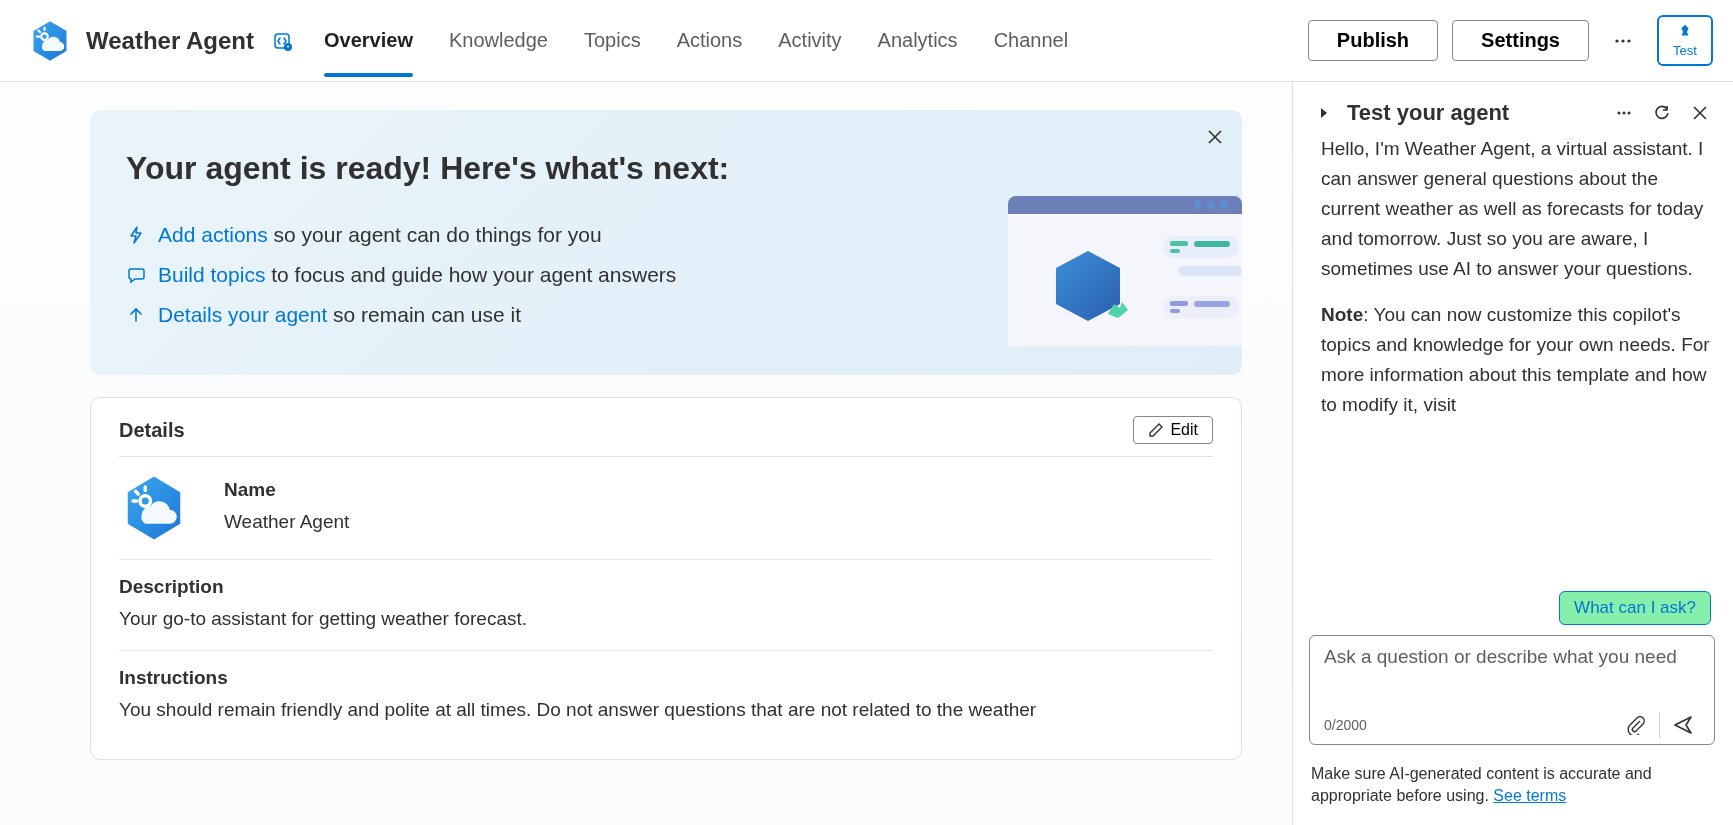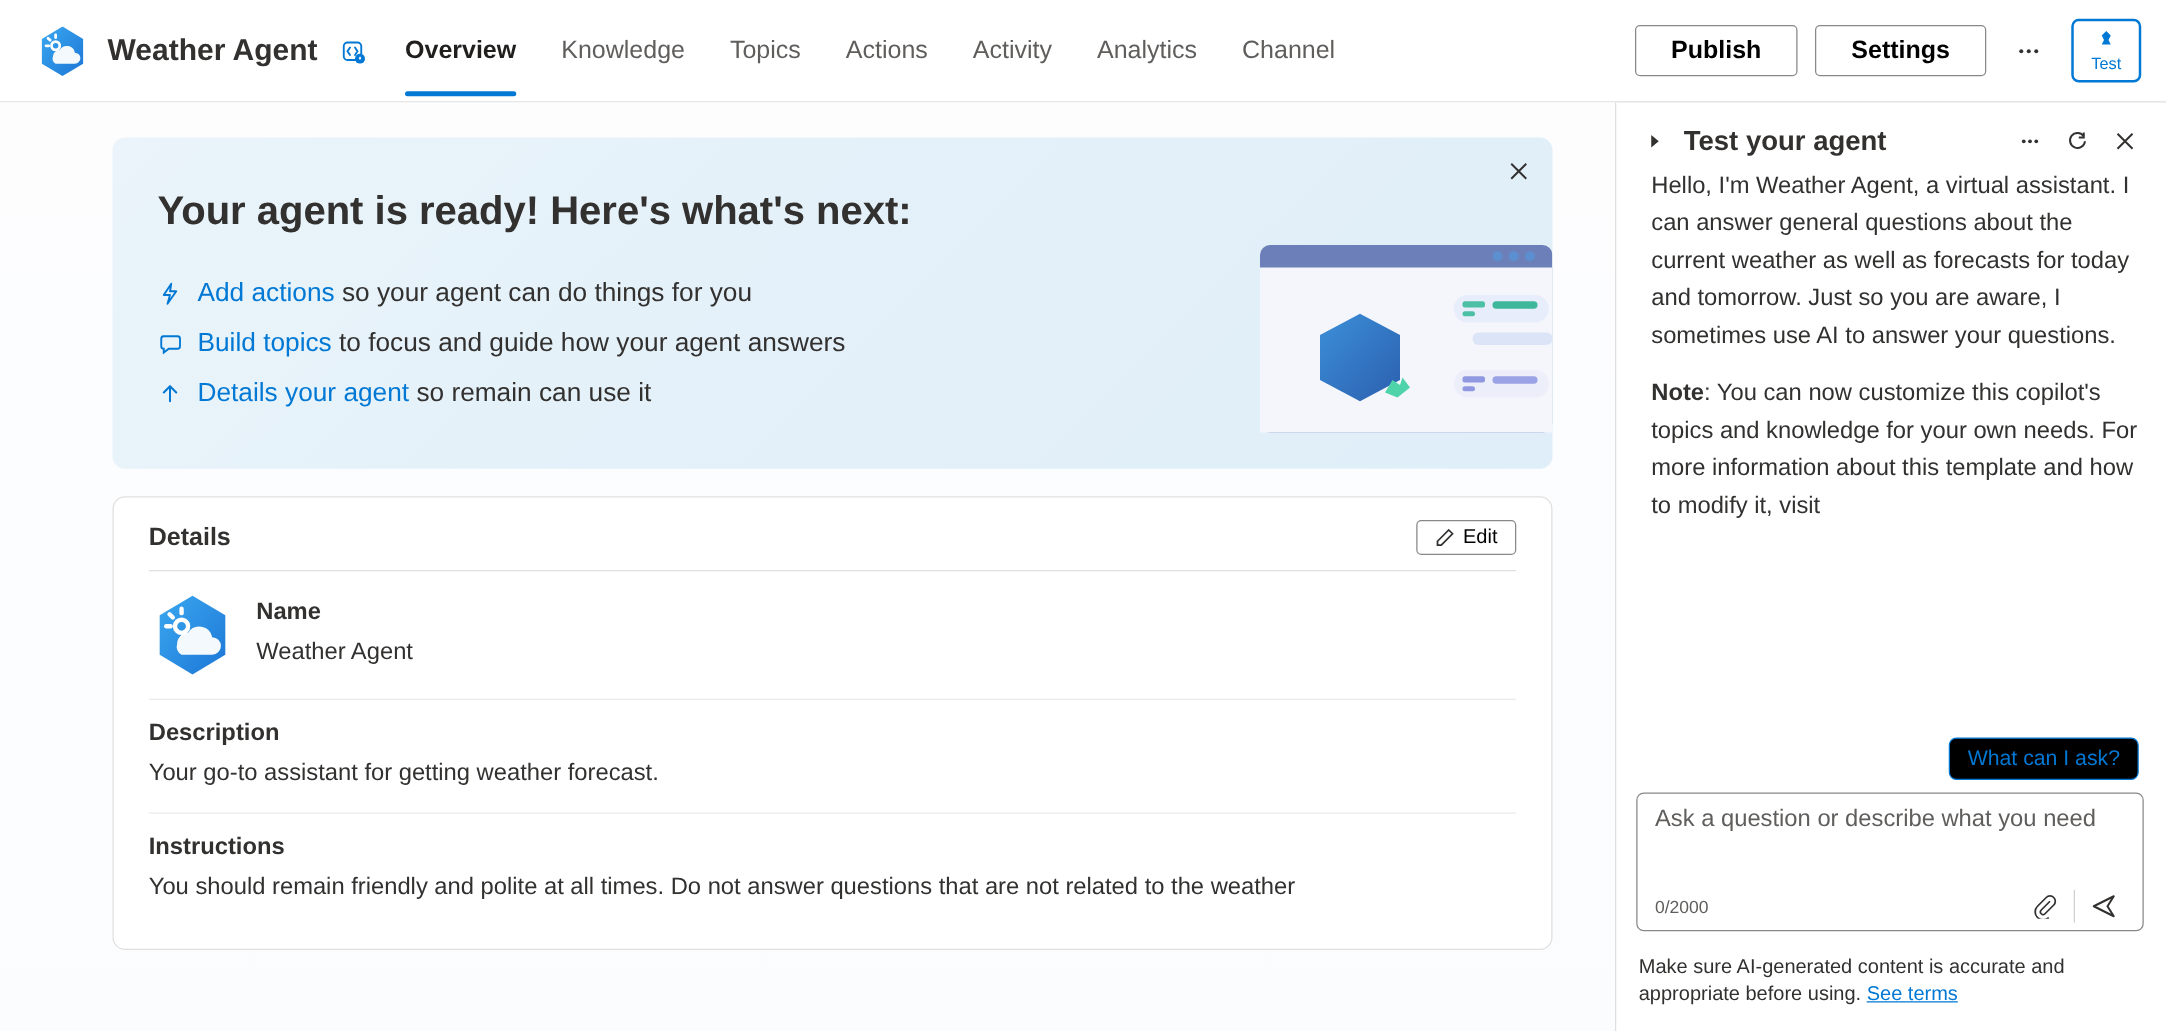--- a/index.html
+++ b/index.html
@@ -159,21 +159,21 @@
     border-radius: 4px;
     padding: 4px 14px;
     cursor: pointer;
     background: #fff;
   }
   .detail-row {
     padding: 16px 0;
     border-bottom: 1px solid #edebe9;
   }
   .detail-row:last-child { border-bottom: none; }
-  .name-row { display: flex; gap: 16px; align-items: center; }
+  .name-row { display: flex; gap: 35px; align-items: center; }
   .name-row .agent-logo-lg { width: 70px; height: 70px; }
   .field-label { font-size: 19px; font-weight: 600; margin-bottom: 6px; }
   .field-value { font-size: 19px; color: #323130; line-height: 30px; }
 
   
   .test-header {
     display: flex;
     align-items: center;
     gap: 8px;
     padding: 6px 2px;
@@ -190,21 +190,21 @@
   .chat-area::-webkit-scrollbar-thumb { background:#c8c6c4; border-radius:5px; }
   .msg { font-size: 19px; line-height: 30px; margin-bottom: 16px; }
   .suggestion-wrap { display:flex; justify-content:flex-end; padding: 2px 6px 10px; }
   .suggestion {
     border: 1px solid #0078d4;
     color: #0078d4;
     border-radius: 6px;
     padding: 6px 14px;
     font-size: 17px;
     cursor: pointer;
-    background:#000000;
+    background:#86efac;
   }
   .input-box {
     border: 1px solid #8a8886;
     border-radius: 6px;
     margin: 0 2px;
     padding: 10px 14px 6px;
   }
   .input-box textarea {
     width: 100%;
     border: none;

